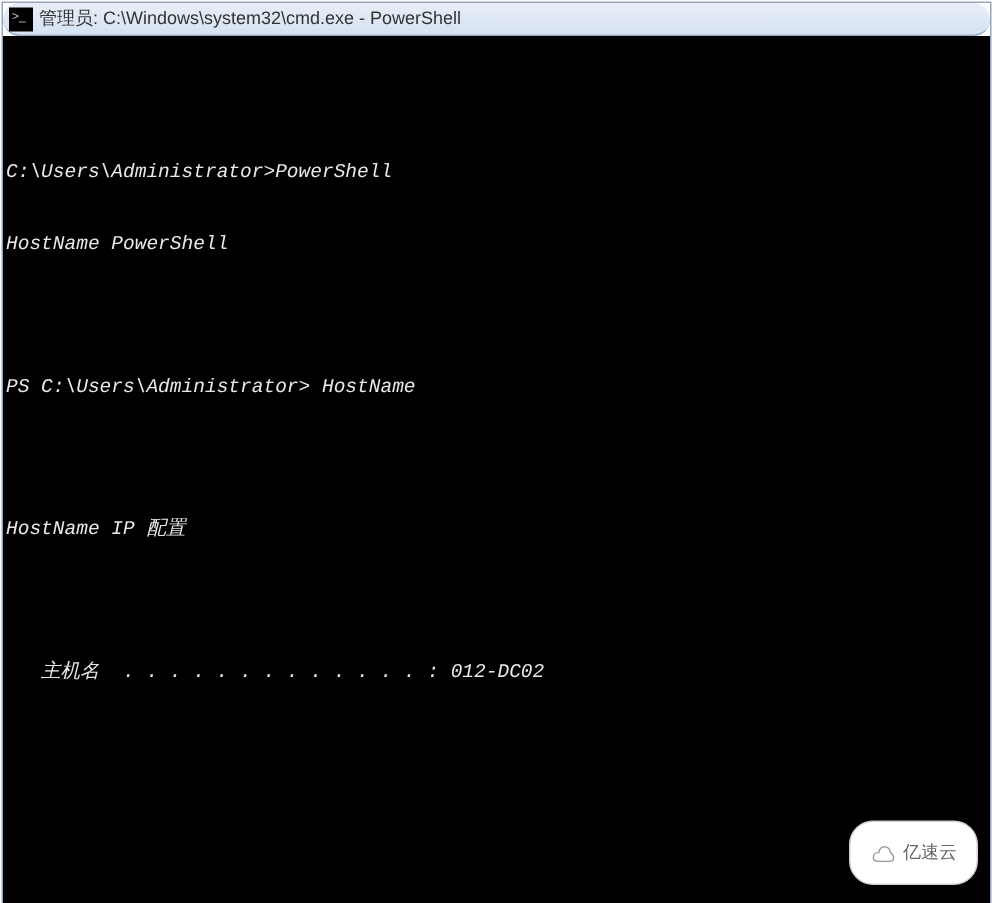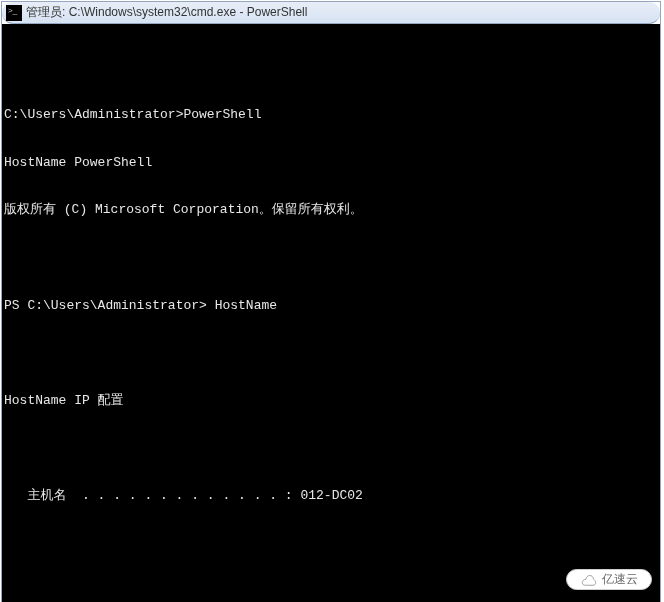--- a/index.html
+++ b/index.html
@@ -54,27 +54,28 @@
       color: #e8e8e8;
       padding: 4px 6px 8px 2px;
       font-family: "NSimSun", Consolas, "Courier New", monospace;
       font-size: 13px;
       line-height: 1.22;
       white-space: pre;
       min-height: 550px;
     }
     .line {
       white-space: pre;
+      font-style: italic;
     }
     .watermark {
       position: absolute;
       right: 12px;
       bottom: 12px;
       width: 86px;
-      height: 21px;
+      height: 43px;
       background: #fff;
       border: 1px solid #d0d0d0;
       border-radius: 16px;
       display: flex;
       align-items: center;
       justify-content: center;
       font-family: "Microsoft YaHei", sans-serif;
       font-size: 12px;
       color: #666;
       box-shadow: 0 1px 3px rgba(0,0,0,0.1);
@@ -91,21 +92,20 @@
 
 <div class="window">
   <div class="titlebar">
     <span class="icon"></span>
     <span>管理员: C:\Windows\system32\cmd.exe - PowerShell</span>
   </div>
   <div class="terminal">
     <div class="blank"></div>
     <div class="line">C:\Users\Administrator&gt;PowerShell</div>
     <div class="line">HostName PowerShell</div>
-    <div class="line">版权所有 (C) Microsoft Corporation。保留所有权利。</div>
     <div class="blank"></div>
     <div class="line">PS C:\Users\Administrator&gt; HostName</div>
     <div class="blank"></div>
     <div class="line">HostName IP 配置</div>
     <div class="blank"></div>
     <div class="line">   主机名  . . . . . . . . . . . . . : 012-DC02</div>
     
     
     
     

